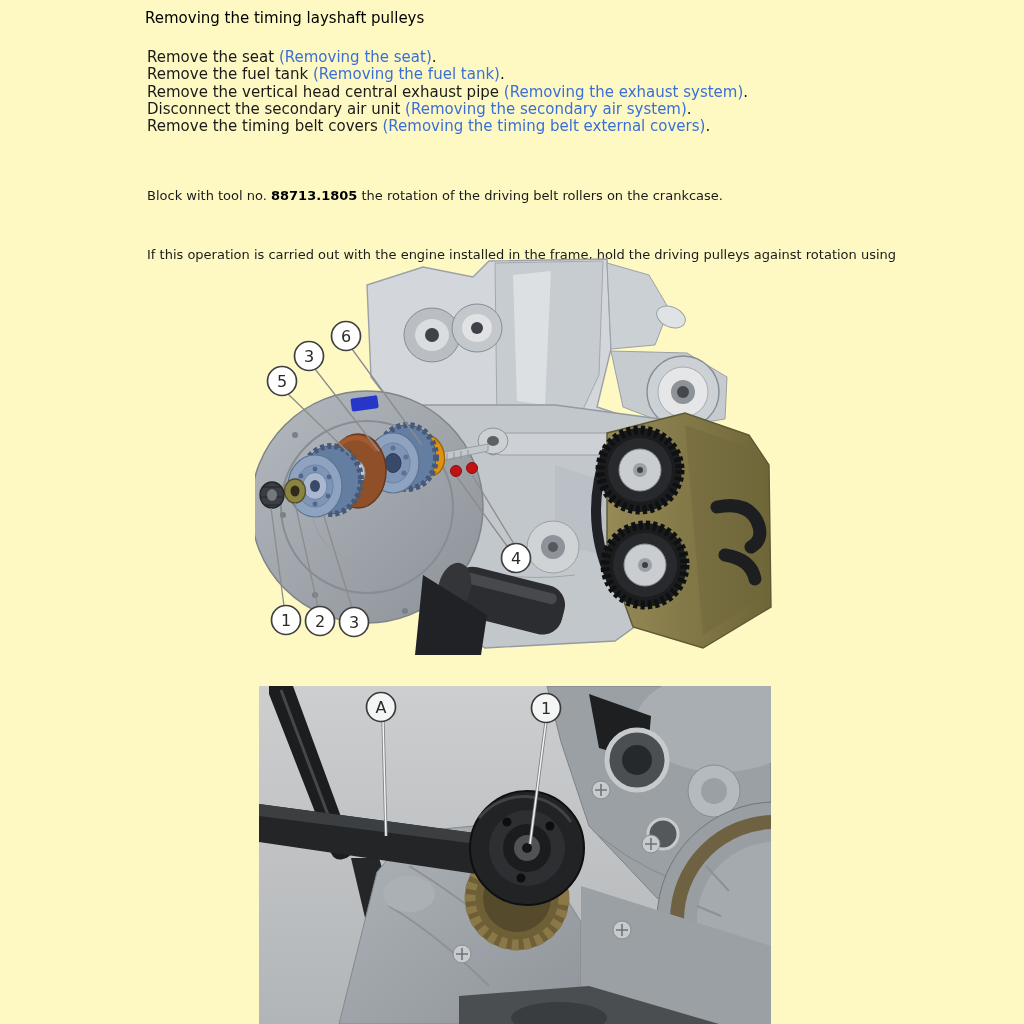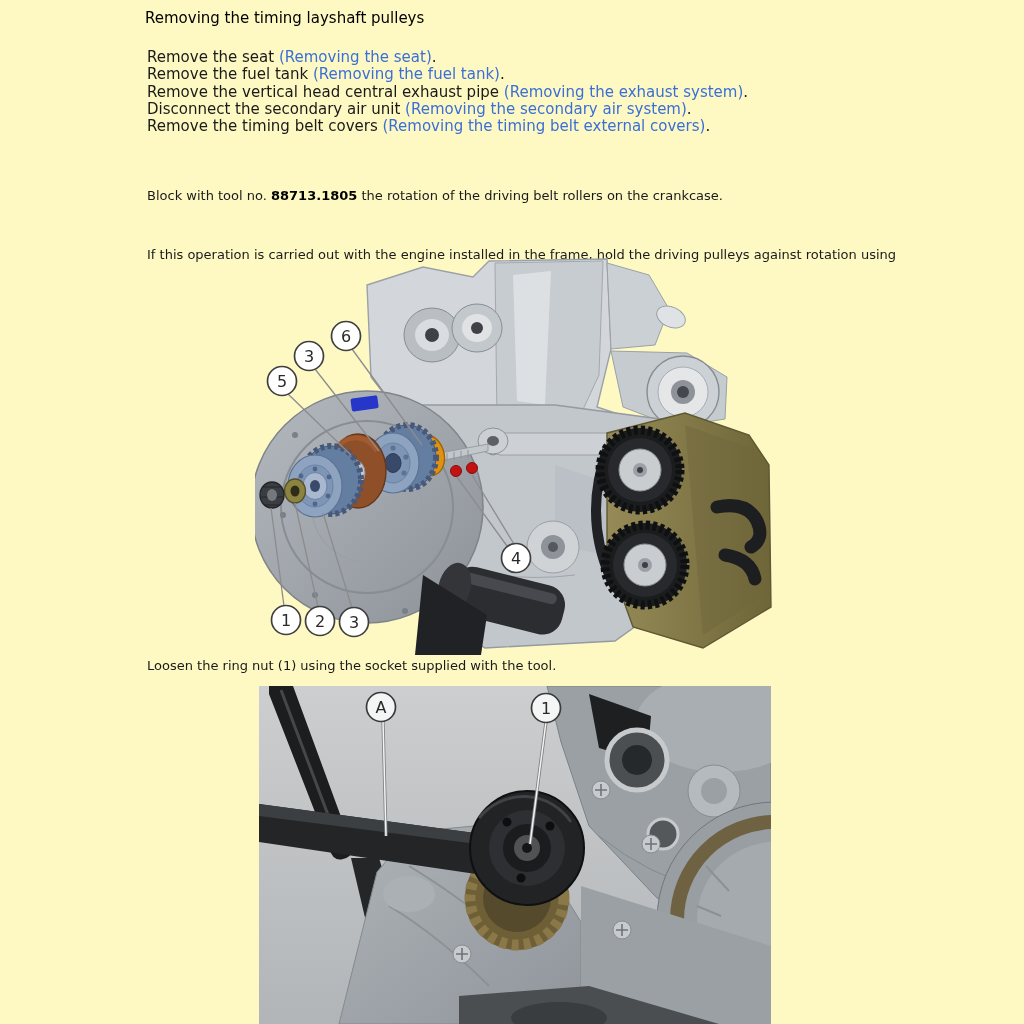--- a/index.html
+++ b/index.html
@@ -233,21 +233,20 @@
         <text class="callout-text" x="65" y="372" text-anchor="middle">2</text>
       </g>
       <g>
         <circle cx="99" cy="367" r="14.5" fill="#fff" stroke="#3f3f3f" stroke-width="1.7"></circle>
         <text class="callout-text" x="99" y="373" text-anchor="middle">3</text>
       </g>
     </g>
   </svg>
   </div>
 
-  <p class="para caption">Loosen the ring nut (1) using the socket supplied with the tool.</p>
 
   <div class="fig fig2">
   <svg width="512" height="338" viewBox="0 0 512 338">
     <defs>
       <linearGradient id="pbg" x1="0" y1="0" x2="0" y2="1">
         <stop offset="0" stop-color="#ccced0"></stop>
             <stop offset="1" stop-color="#b2b5b7"></stop>
       </linearGradient>
       <linearGradient id="silv" x1="0" y1="0" x2="1" y2="1">
         <stop offset="0" stop-color="#adb3b7"></stop>

